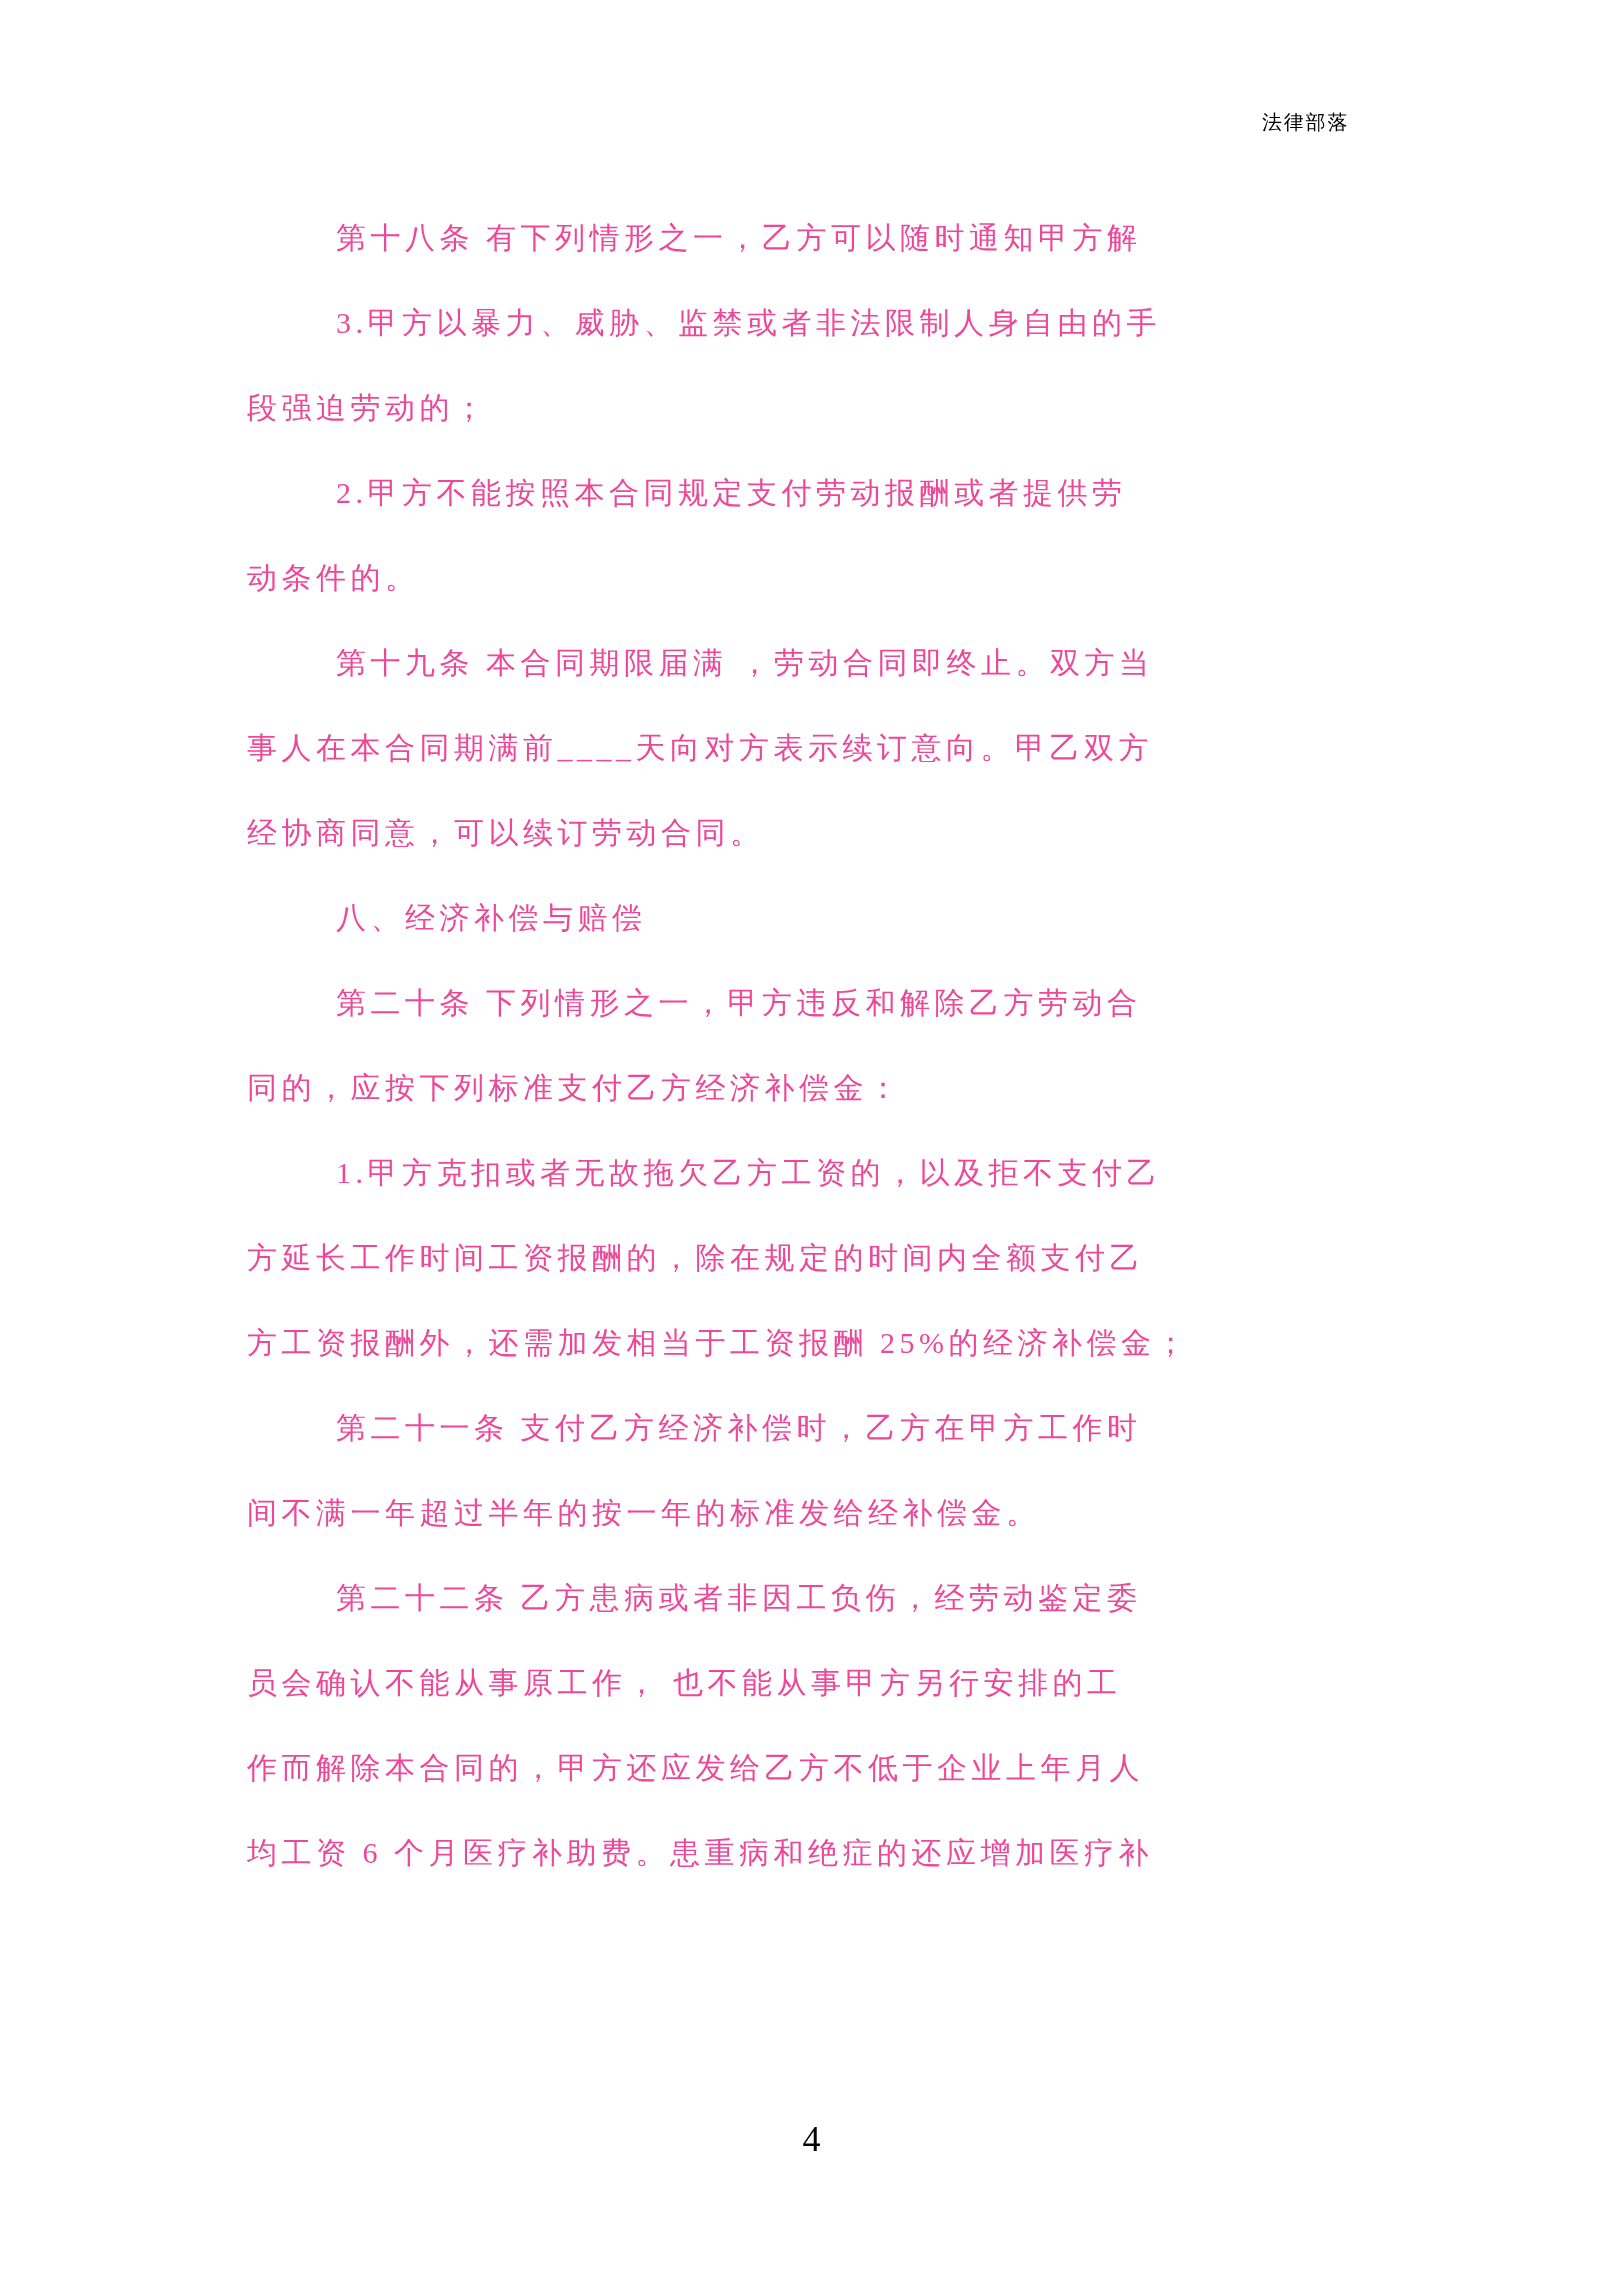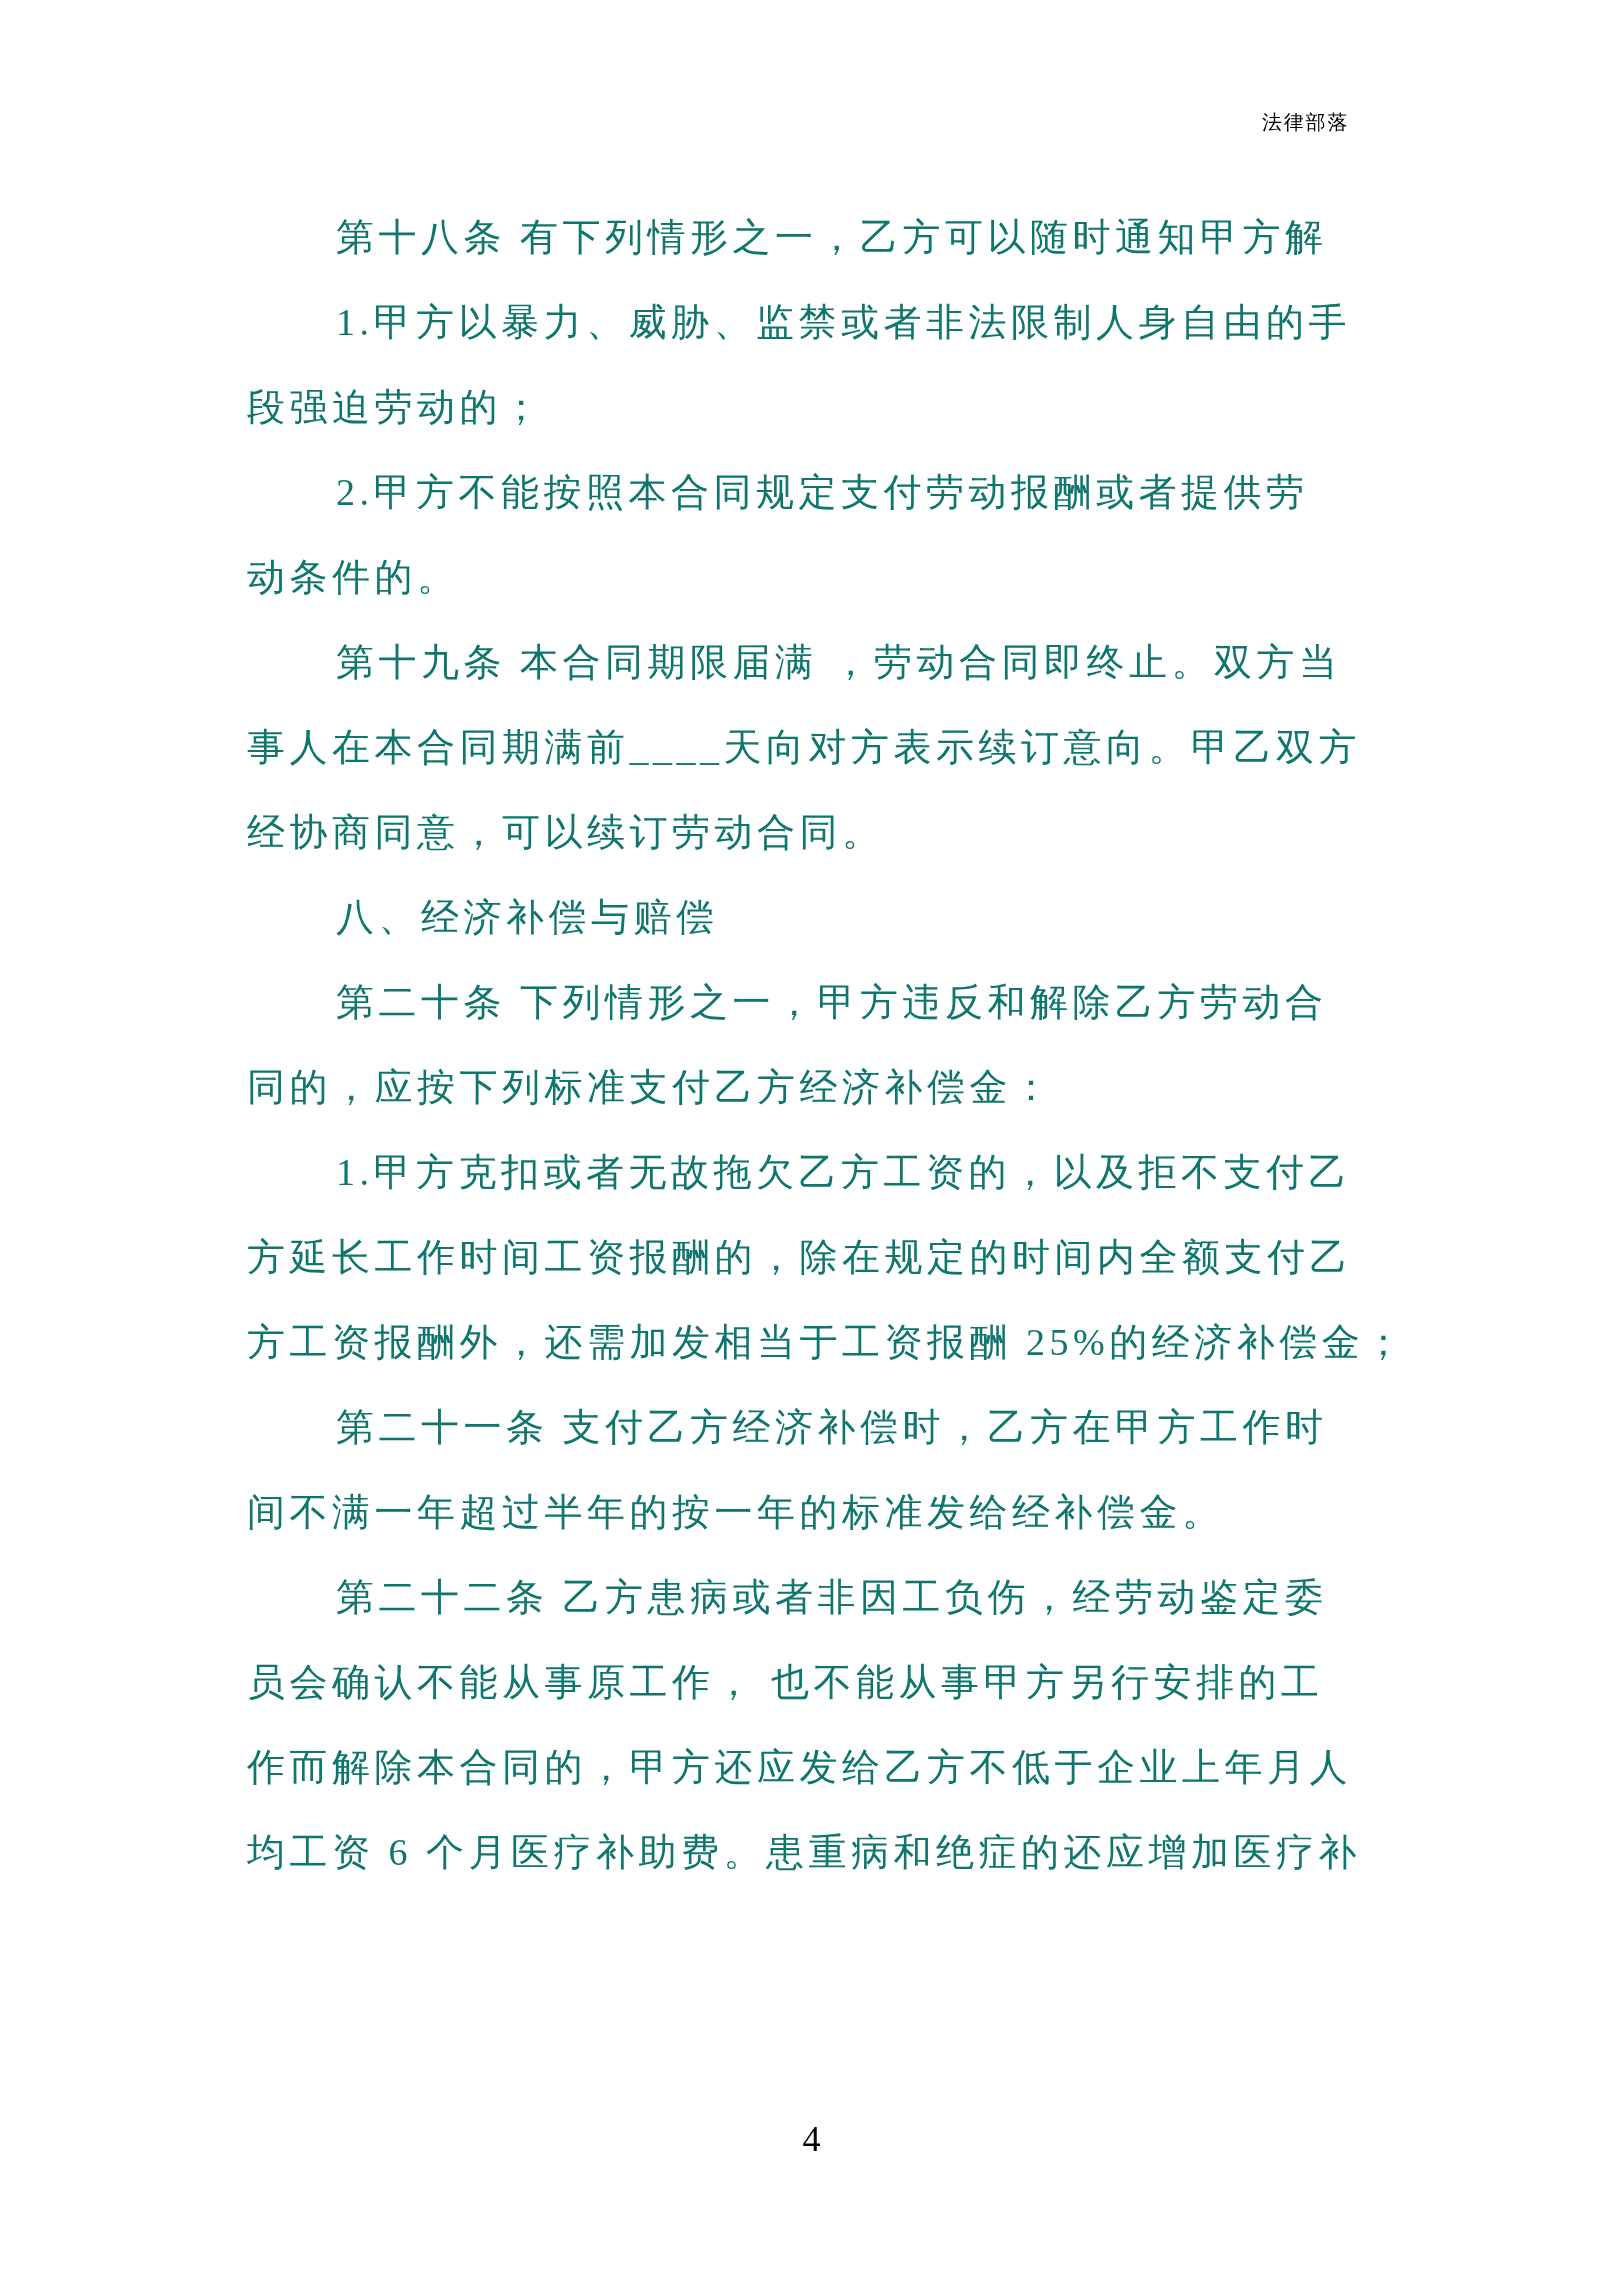--- a/index.html
+++ b/index.html
@@ -26,24 +26,24 @@
   }
   .body-text {
     position: absolute;
     left: 247px;
     top: 195px;
     width: 1164px;
   }
   .line {
     height: 85px;
     line-height: 85px;
-    font-size: 38px;
+    font-size: 30px;
     letter-spacing: 4.5px;
     white-space: pre;
-    color: #0f766e;
+    color: #ec4899;
   }
   .indent {
     text-indent: 89px;
   }
   .page-num {
     position: absolute;
     left: 0;
     top: 2120px;
     width: 100%;
     text-align: center;
@@ -58,21 +58,21 @@
 
   <div class="brand">法律部落</div>
 
   <div class="body-text">
 
     <div>
       <div class="line indent">第十八条 有下列情形之一，乙方可以随时通知甲方解</div>
     </div>
 
     <div>
-      <div class="line indent">1.甲方以暴力、威胁、监禁或者非法限制人身自由的手</div>
+      <div class="line indent">3.甲方以暴力、威胁、监禁或者非法限制人身自由的手</div>
       <div class="line">段强迫劳动的；</div>
     </div>
 
     <div>
       <div class="line indent">2.甲方不能按照本合同规定支付劳动报酬或者提供劳</div>
       <div class="line">动条件的。</div>
     </div>
 
     <div>
       <div class="line indent">第十九条 本合同期限届满 ，劳动合同即终止。双方当</div>

